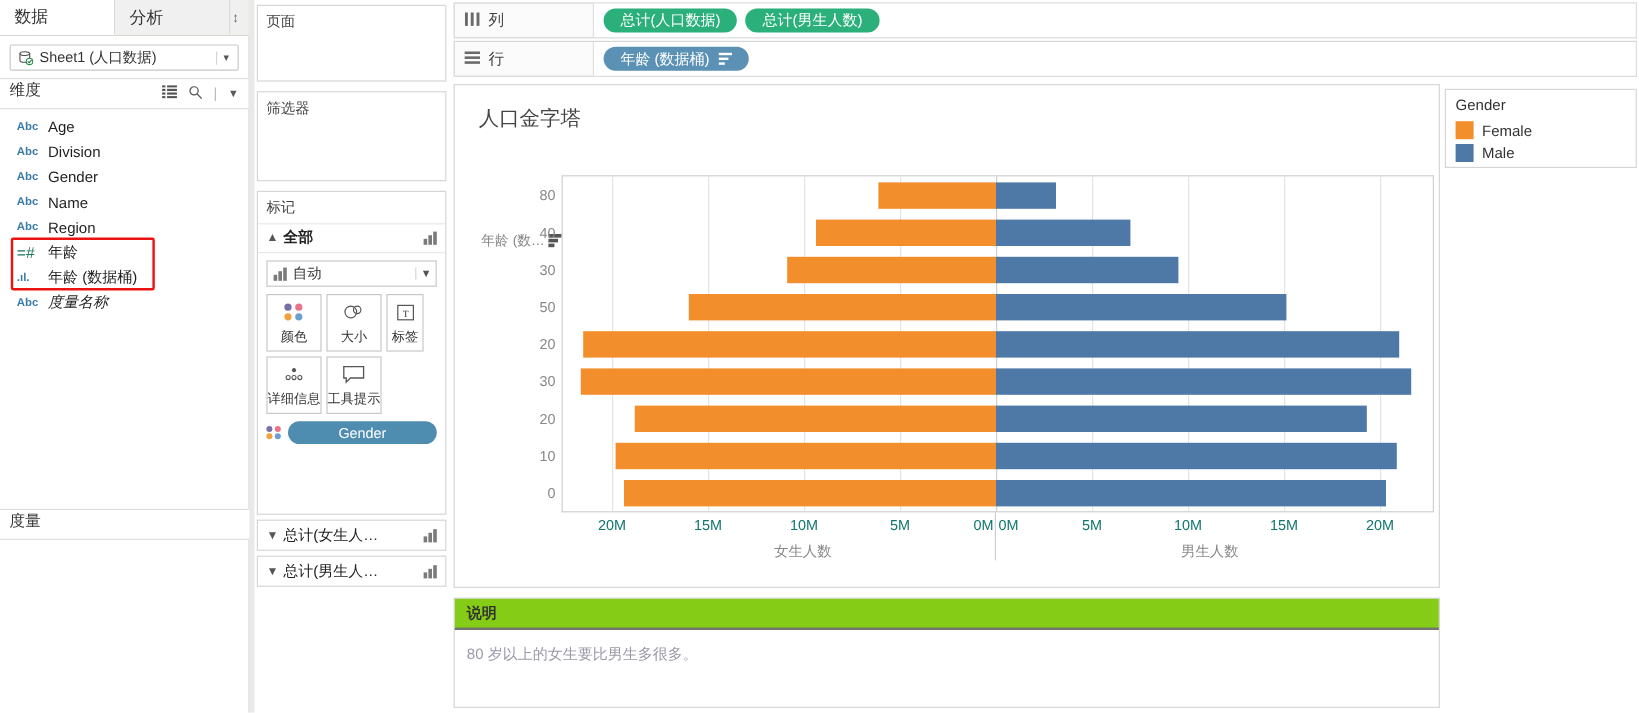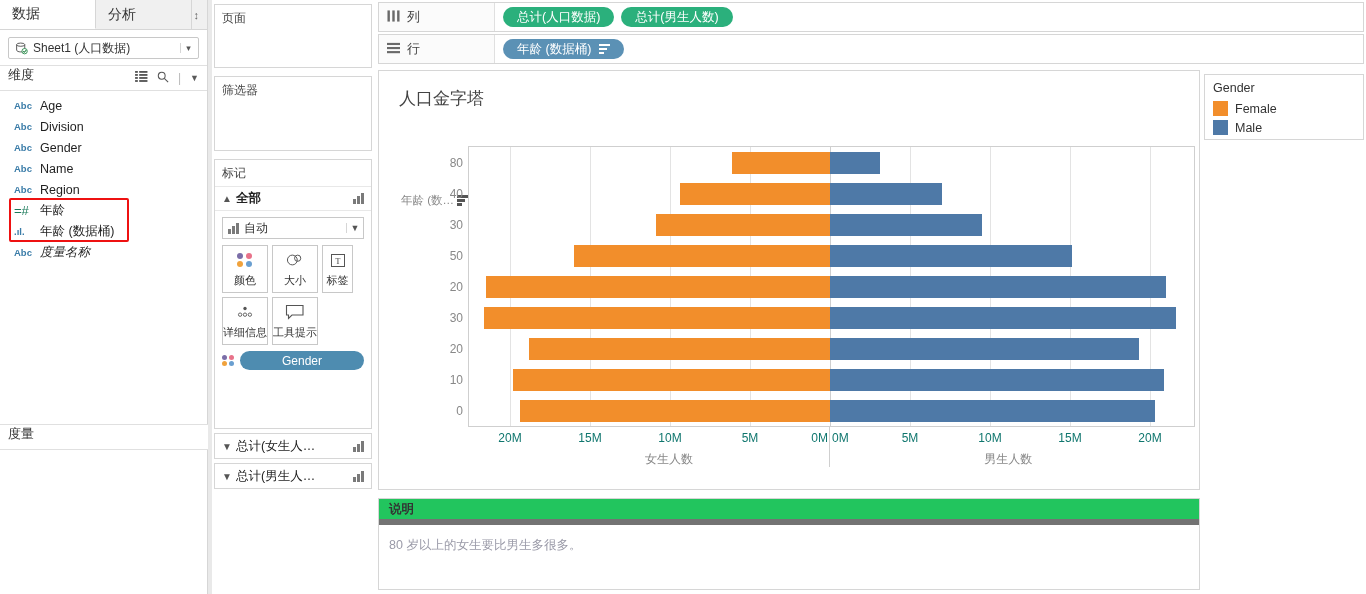--- a/index.html
+++ b/index.html
@@ -184,22 +184,22 @@
   .lg-item { display:flex; align-items:center; gap: 7px; height: 19px; font-size: 12.5px; color:#333; }
   .lg-sw { width: 15px; height: 15px; display:block; }
 
   
   #caption {
     position:absolute; left: 378px; top: 498px; width: 822px; height: 92px;
     border: 1px solid #d6d6d6; background:#fff;
   }
   #caption .cap-head {
     height: 26px; display:flex; align-items:center; padding: 0 10px;
-    background:#22c55e; font-size: 12.5px; color:#333; font-weight: bold;
-    border-bottom: 6px solid #737373;
+    background:#84cc16; font-size: 12.5px; color:#333; font-weight: bold;
+    border-bottom: 2px solid #737373;
   }
   #caption .cap-body { padding: 12px 10px; font-size: 12.5px; color:#9a9aa8; }
 
   .scrollgap { position:absolute; left:208px; top:0; width:4px; height:594px; background:#e9e9e9; }
 </style>
 </head>
 <body>
 
 <div id="app">
 

